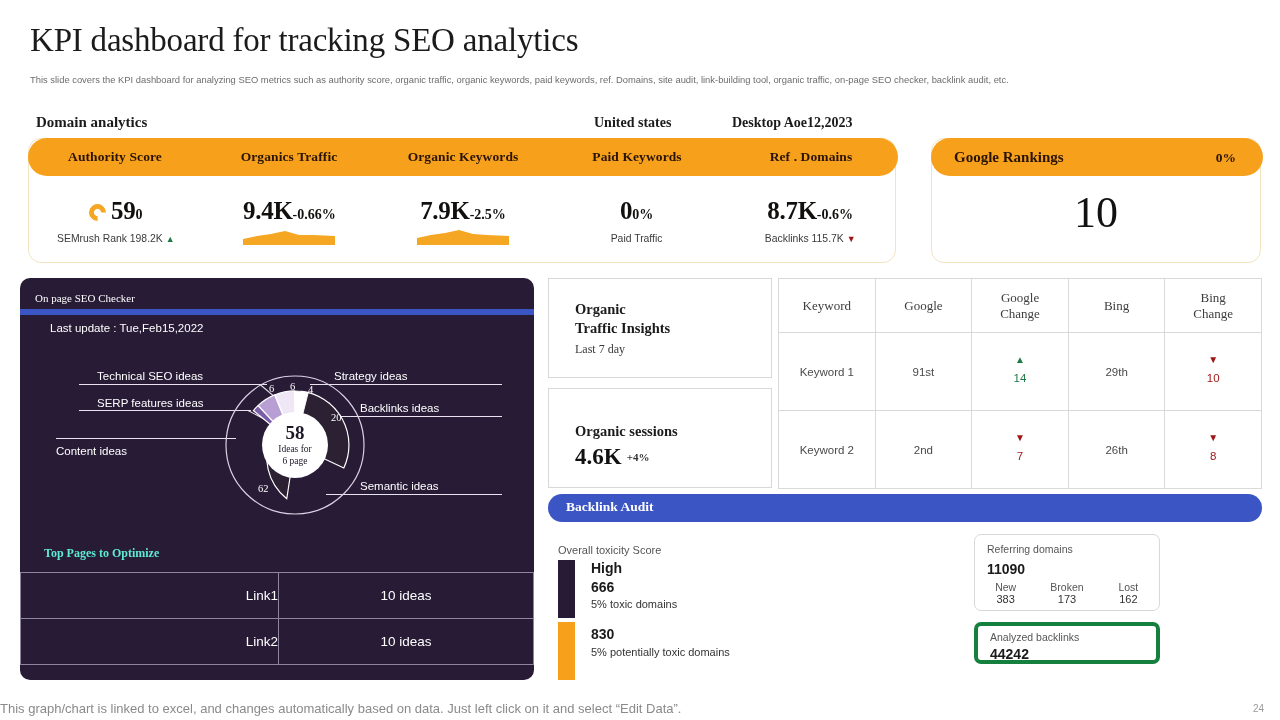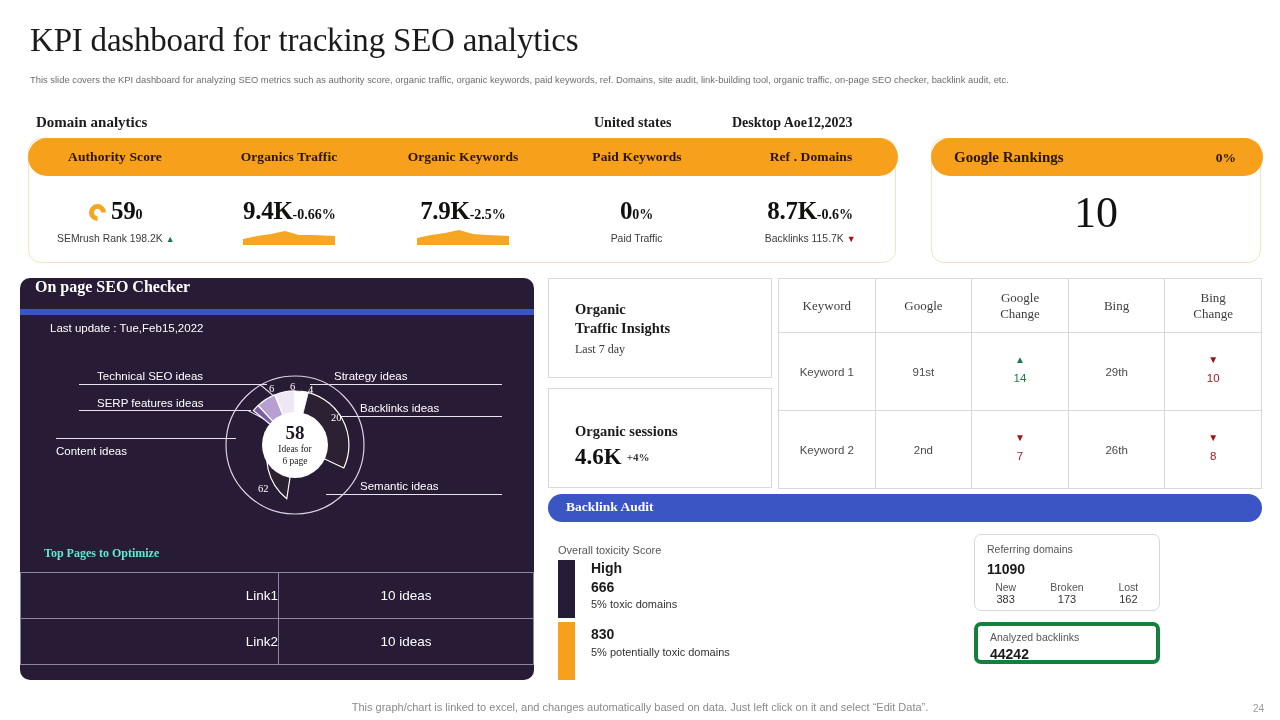--- a/index.html
+++ b/index.html
@@ -97,22 +97,22 @@
     position:absolute; left:0; right:0; top:48px; text-align:center;
     font-family:"Liberation Serif", serif; font-size:44px; color:#111;
   }
 
   
   .seo-panel{
     position:absolute; left:20px; top:278px; width:514px; height:402px;
     background:#271b36; border-radius:10px; overflow:hidden;
   }
   .seo-panel-title{
-    position:absolute; left:15px; top:0;
-    font-family:"Liberation Serif", serif; font-weight:bold; font-size:16px; color:#fff;
+    position:absolute; left:15px; top:14px;
+    font-family:"Liberation Serif", serif; font-weight:normal; font-size:11px; color:#fff;
   }
   .seo-divider{
     position:absolute; left:0; top:31px; width:514px; height:6px; background:#3b55c4;
   }
   .seo-update{
     position:absolute; left:30px; top:44px; font-size:11.5px; color:#ffffff;
   }
 
   .donut-wrap{ position:absolute; left:0; top:62px; width:514px; height:200px; }
 
@@ -225,22 +225,22 @@
     position:absolute; left:426px; top:128px; width:186px; height:42px;
     border:4px solid #15803d; border-radius:7px; background:#fff;
   }
   .mini-label{ font-size:10.5px; color:#555; }
   .mini-val{ font-size:14px; font-weight:bold; color:#1b1b1b; }
   .nbl-row{ display:flex; gap:0; width:100%; }
   .nbl-row > div{ flex:1 1 0; text-align:center; }
 
   
   .footer-note{
-    position:absolute; left:0; right:0; top:701px; text-align:center;
-    font-size:11px; color:#8a8a8a;
+    position:absolute; left:0; right:0; top:701px; text-align:left;
+    font-size:13px; color:#8a8a8a;
   }
   .page-num{
     position:absolute; right:16px; top:703px; font-size:10px; color:#9a9a9a;
   }
 </style>
 </head>
 <body>
 
 <div class="slide-title">KPI dashboard for tracking SEO analytics</div>
 <div class="slide-sub">This slide covers the KPI dashboard for analyzing SEO metrics such as authority score, organic traffic,  organic keywords, paid keywords, ref. Domains, site audit, link-building tool, organic traffic, on-page SEO checker, backlink audit, etc.</div>

